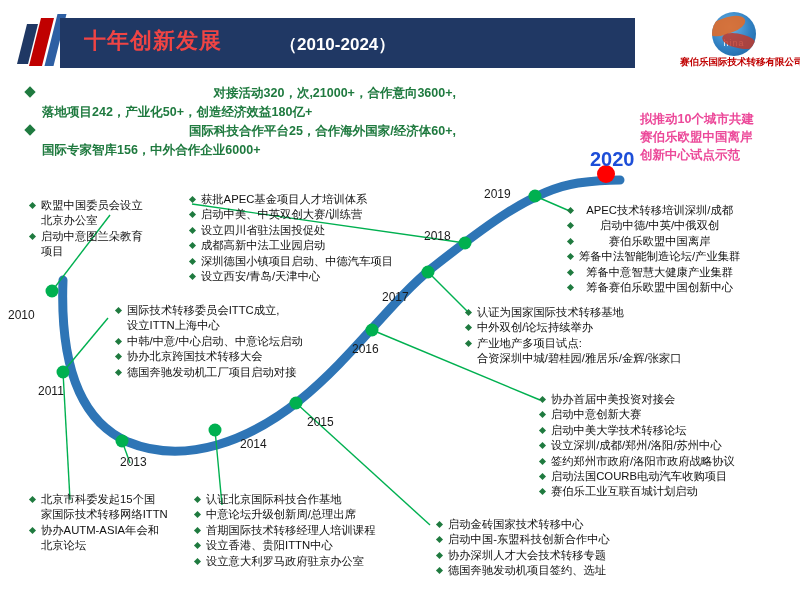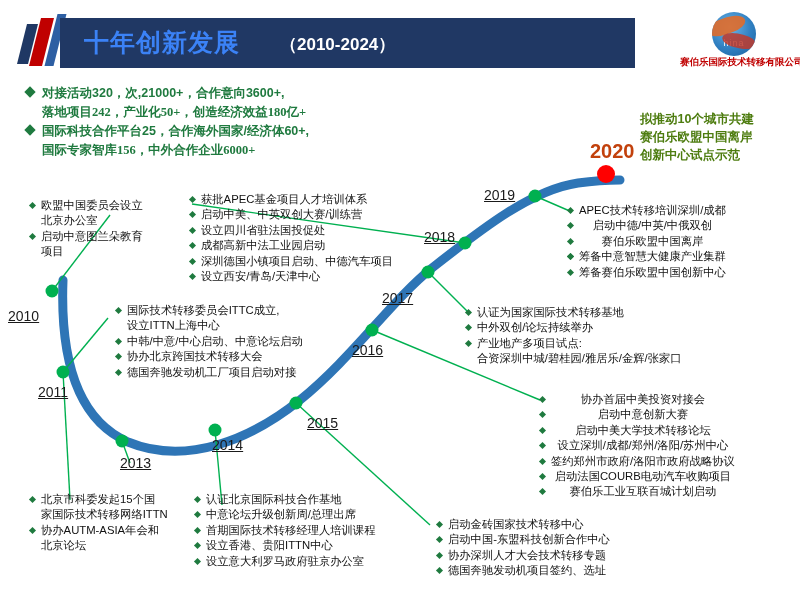--- a/index.html
+++ b/index.html
@@ -13,21 +13,21 @@
   }
   .root{position:absolute;inset:0;}
 
   
   .header-bar{
     position:absolute;left:60px;top:18px;width:575px;height:50px;
     background:#203864;
   }
   .header-title{
     position:absolute;left:84px;top:26px;
-    color:#3b82f6;font-size:25px;font-weight:bold;letter-spacing:1px;
+    color:#ef4444;font-size:22px;font-weight:bold;letter-spacing:1px;
     white-space:nowrap;
   }
   .header-years{
     position:absolute;left:280px;top:33px;
     color:#ffffff;font-size:17px;font-weight:bold;white-space:nowrap;
   }
   
   .deco{position:absolute;left:22px;top:14px;width:46px;height:56px;}
   .deco i{position:absolute;display:block;}
   .deco .b1{left:0;top:10px;width:11px;height:40px;background:#1f3864;transform:skewX(-14deg);}
@@ -52,43 +52,43 @@
   .logo .globe-text{
     position:absolute;left:0;right:0;top:26px;color:#fff;font-size:9px;letter-spacing:1px;
   }
   .logo .logo-name{
     position:absolute;left:-6px;top:48px;width:108px;color:#c00000;font-size:9.5px;font-weight:bold;
     white-space:nowrap;
   }
 
   
   .bullets{position:absolute;left:26px;top:84px;width:430px;color:#1f7a3f;font-size:12.5px;line-height:19px;font-weight:bold;}
-  .bullets .row{position:relative;padding-left:16px;}
+  .bullets .row{position:relative;padding-left:16px;text-align:right;}
   .bullets .row .dia{position:absolute;left:0;top:4px;width:8px;height:8px;background:#1f7a3f;transform:rotate(45deg);}
-  .bullets .sub{padding-left:16px;font-family:Liberation Serif, serif;}
+  .bullets .sub{padding-left:16px;}
 
   
   .rednote{
     position:absolute;left:640px;top:110px;width:160px;
-    color:#4d7c0f;font-size:12.5px;line-height:18px;font-weight:bold;
+    color:#ec4899;font-size:12.5px;line-height:18px;font-weight:bold;
   }
 
   
   svg.curve{position:absolute;left:0;top:0;width:800px;height:600px;}
 
   
-  .yr{position:absolute;font-size:14px;color:#1a1a1a;font-weight:normal;white-space:nowrap;text-decoration:underline;}
+  .yr{position:absolute;font-size:12px;color:#1a1a1a;font-weight:normal;white-space:nowrap;}
 
   
   .tb{position:absolute;font-size:11.3px;line-height:15.4px;color:#111;white-space:nowrap;}
   .tb .li{position:relative;padding-left:11px;}
   .tb .li .d{position:absolute;left:0;top:5px;width:5px;height:5px;background:#1f7a3f;transform:rotate(45deg);}
   .tb .cont{padding-left:11px;}
   .big2020{
-    position:absolute;left:590px;top:140px;color:#c2410c;font-size:20px;font-weight:bold;
+    position:absolute;left:590px;top:148px;color:#1d4ed8;font-size:20px;font-weight:bold;
   }
 </style>
 </head>
 <body>
 
 <div class="root">
 
   <div class="deco">
     <i class="b1"></i>
     <i class="r1"></i>
@@ -152,21 +152,21 @@
     <line x1="428" y1="272" x2="468" y2="312" stroke="#00B050" stroke-width="1.4"></line>
     <line x1="465" y1="243" x2="192" y2="204" stroke="#00B050" stroke-width="1.4"></line>
     <line x1="535" y1="196" x2="572" y2="212" stroke="#00B050" stroke-width="1.4"></line>
   </svg>
 
   <div class="big2020">2020</div>
 
   <div class="yr" style="left:8px;top:308px;">2010</div>
   <div class="yr" style="left:38px;top:384px;">2011</div>
   <div class="yr" style="left:120px;top:455px;">2013</div>
-  <div class="yr" style="left:212px;top:437px;">2014</div>
+  <div class="yr" style="left:240px;top:437px;">2014</div>
   <div class="yr" style="left:307px;top:415px;">2015</div>
   <div class="yr" style="left:352px;top:342px;">2016</div>
   <div class="yr" style="left:382px;top:290px;">2017</div>
   <div class="yr" style="left:424px;top:229px;">2018</div>
   <div class="yr" style="left:484px;top:187px;">2019</div>
 
   <div class="tb" style="left:116px;top:303px;">
     <div class="li"><span class="d"></span><span>国际技术转移委员会ITTC成立,</span></div>
     <div class="cont">设立ITTN上海中心</div>
     <div class="li"><span class="d"></span><span>中韩/中意/中心启动、中意论坛启动</span></div>
@@ -196,21 +196,21 @@
     <div class="li"><span class="d"></span><span>设立意大利罗马政府驻京办公室</span></div>
   </div>
 
   <div class="tb" style="left:437px;top:517px;">
     <div class="li"><span class="d"></span><span>启动金砖国家技术转移中心</span></div>
     <div class="li"><span class="d"></span><span>启动中国-东盟科技创新合作中心</span></div>
     <div class="li"><span class="d"></span><span>协办深圳人才大会技术转移专题</span></div>
     <div class="li"><span class="d"></span><span>德国奔驰发动机项目签约、选址</span></div>
   </div>
 
-  <div class="tb" style="left:540px;top:392px;text-align:center;">
+  <div class="tb" style="left:540px;top:392px;">
     <div class="li"><span class="d"></span><span>协办首届中美投资对接会</span></div>
     <div class="li"><span class="d"></span><span>启动中意创新大赛</span></div>
     <div class="li"><span class="d"></span><span>启动中美大学技术转移论坛</span></div>
     <div class="li"><span class="d"></span><span>设立深圳/成都/郑州/洛阳/苏州中心</span></div>
     <div class="li"><span class="d"></span><span>签约郑州市政府/洛阳市政府战略协议</span></div>
     <div class="li"><span class="d"></span><span>启动法国COURB电动汽车收购项目</span></div>
     <div class="li"><span class="d"></span><span>赛伯乐工业互联百城计划启动</span></div>
   </div>
 
   <div class="tb" style="left:466px;top:305px;">
@@ -226,18 +226,18 @@
     <div class="li"><span class="d"></span><span>设立四川省驻法国投促处</span></div>
     <div class="li"><span class="d"></span><span>成都高新中法工业园启动</span></div>
     <div class="li"><span class="d"></span><span>深圳德国小镇项目启动、中德汽车项目</span></div>
     <div class="li"><span class="d"></span><span>设立西安/青岛/天津中心</span></div>
   </div>
 
   <div class="tb" style="left:568px;top:203px;text-align:center;">
     <div class="li"><span class="d"></span><span>APEC技术转移培训深圳/成都</span></div>
     <div class="li"><span class="d"></span><span>启动中德/中英/中俄双创</span></div>
     <div class="li"><span class="d"></span><span>赛伯乐欧盟中国离岸</span></div>
-    <div class="li"><span class="d"></span></div>
+    <div class="li"><span class="d"></span><span>筹备中法智能制造论坛/产业集群</span></div>
     <div class="li"><span class="d"></span><span>筹备中意智慧大健康产业集群</span></div>
     <div class="li"><span class="d"></span><span>筹备赛伯乐欧盟中国创新中心</span></div>
   </div>
 
 </div>
 
 </body></html>

